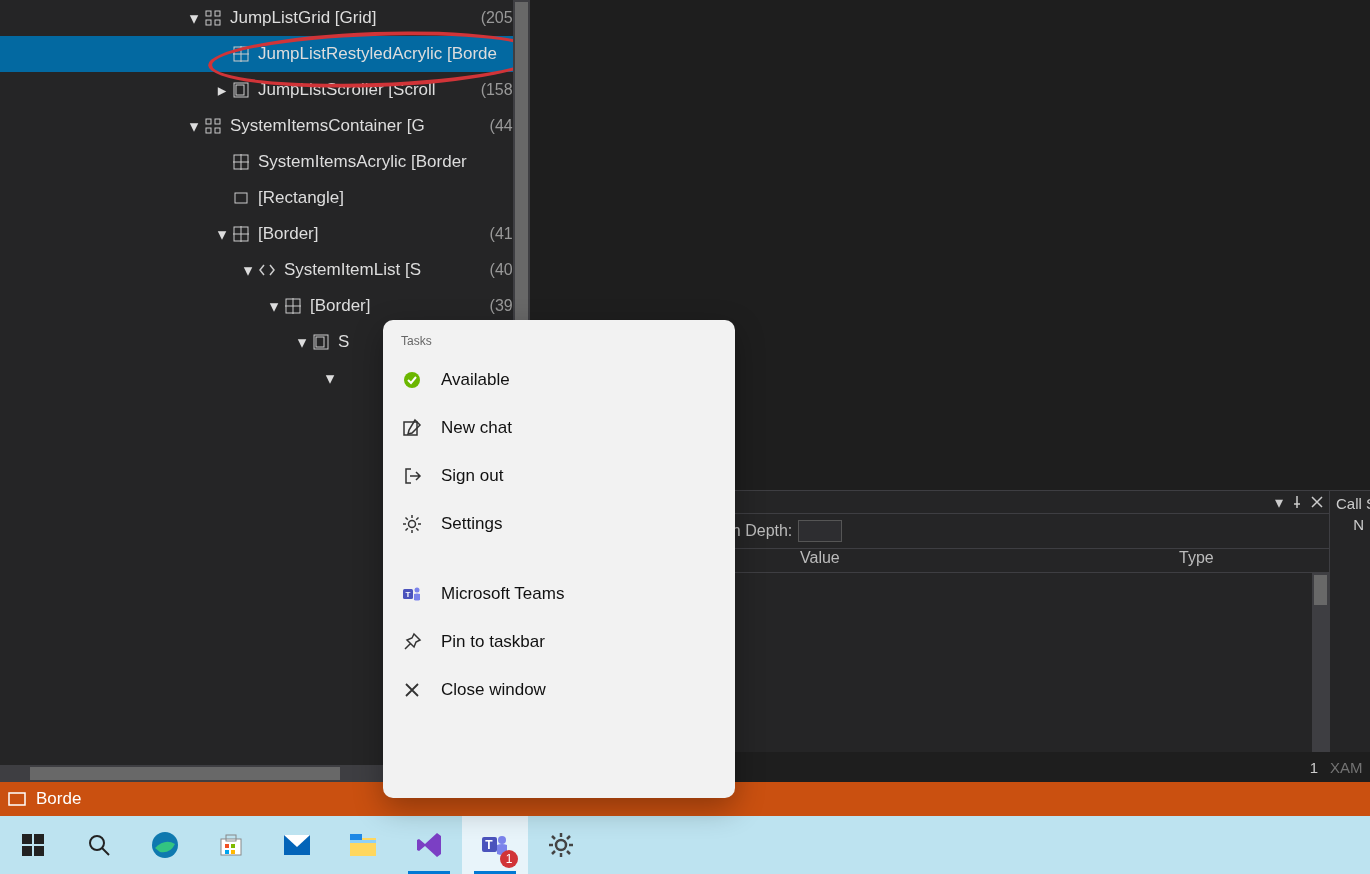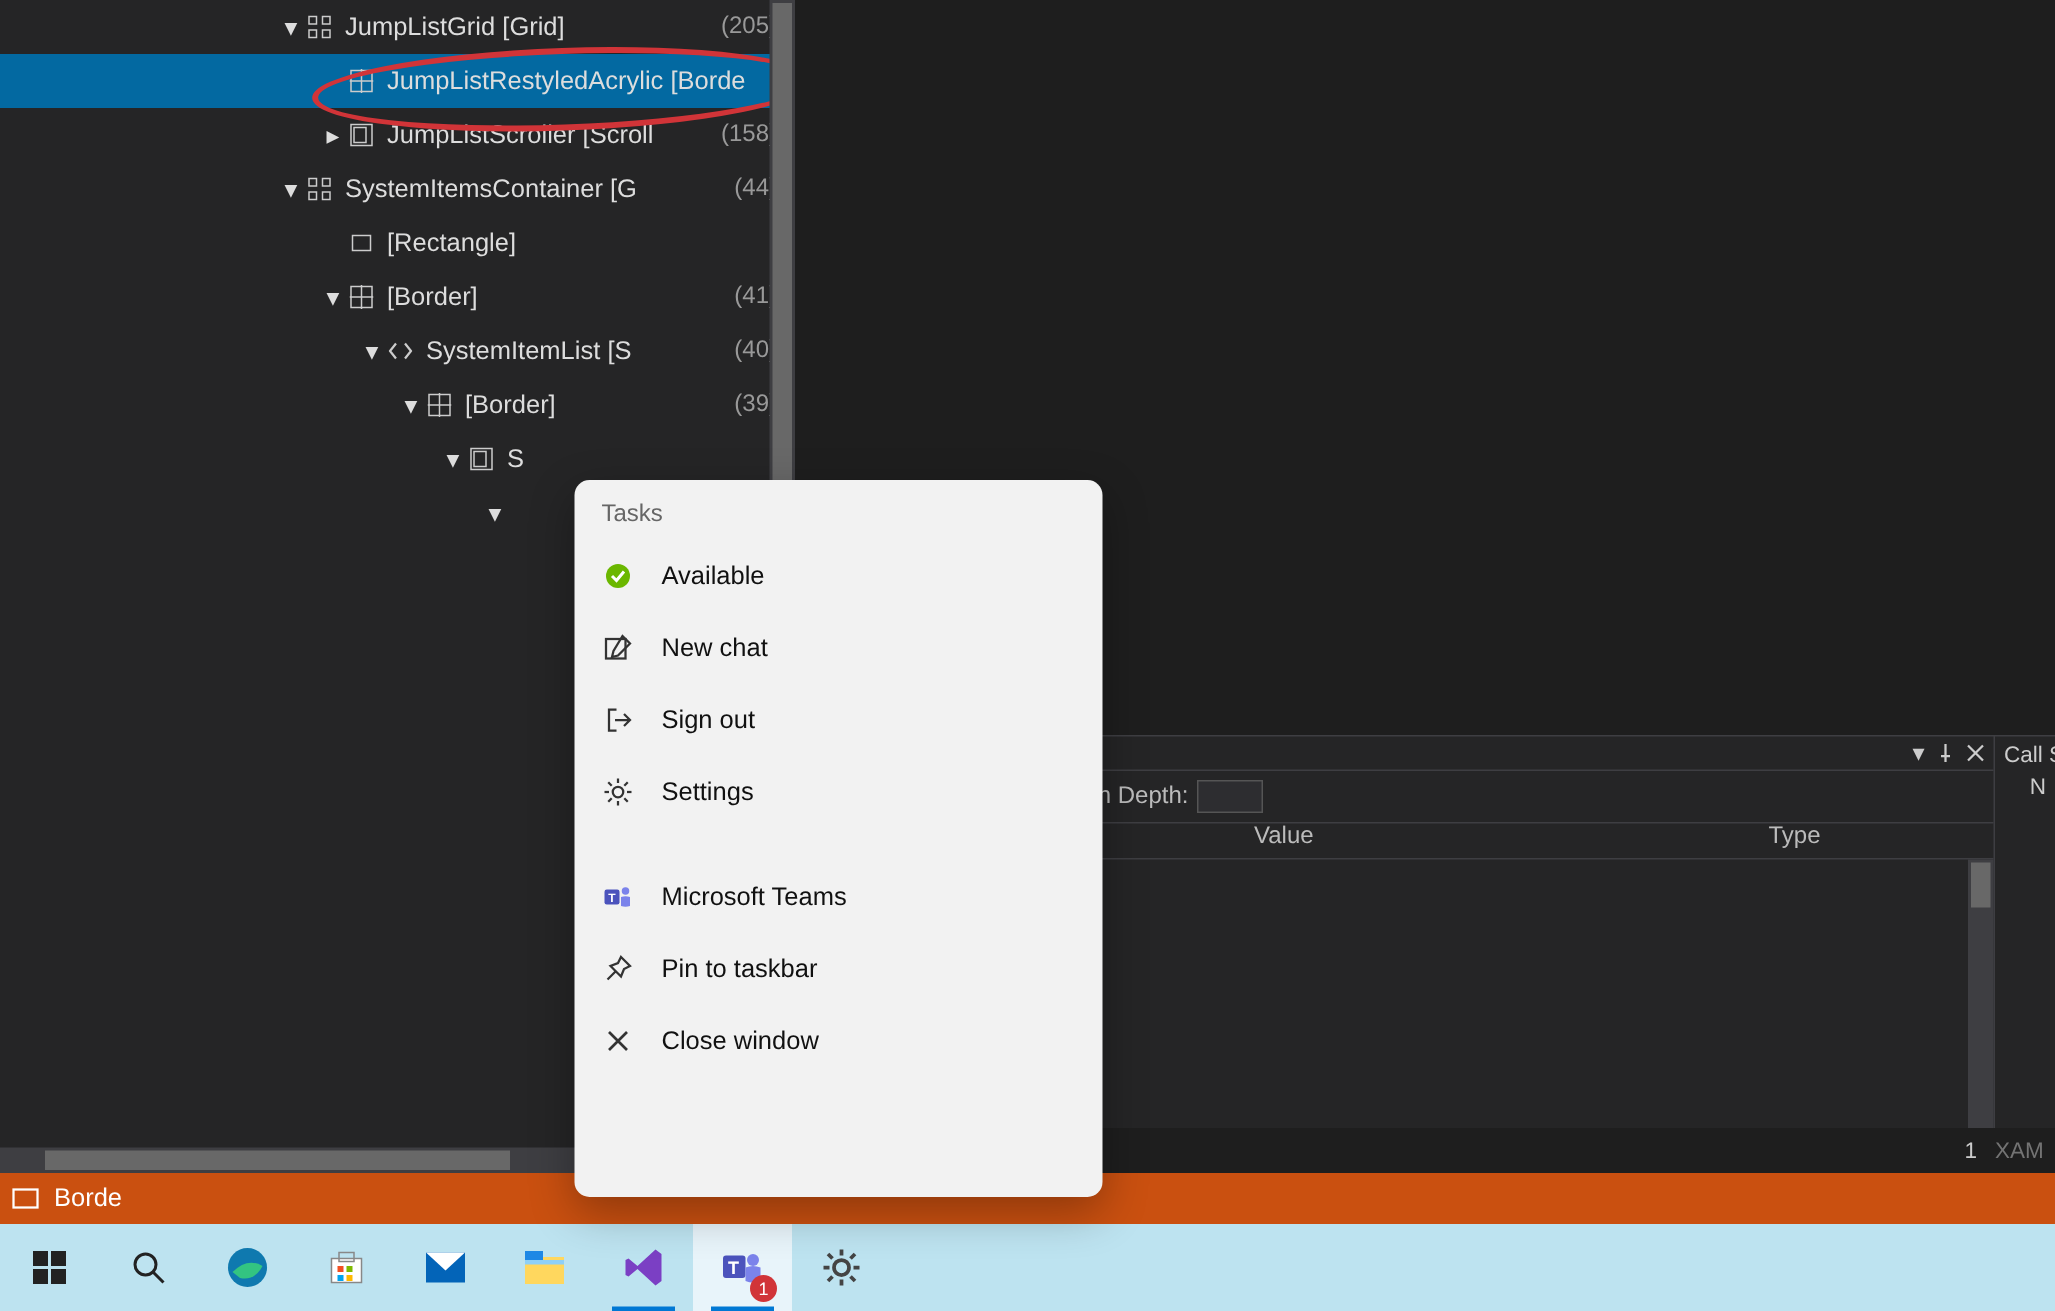--- a/index.html
+++ b/index.html
@@ -30,21 +30,21 @@
 .tool-windows { position: absolute; left: 0; right: 0; bottom: 30px; top: 490px; display: flex; }
 .autos { flex: 1; border-top: 1px solid #3e3e42; border-right: 1px solid #3e3e42; background: #252526; position: relative; }
 .autos .titlebar { display: flex; justify-content: flex-end; align-items: center; height: 22px; gap: 8px; padding-right: 6px; color: #ccc; }
 .autos .toolbar { display: flex; align-items: center; height: 36px; gap: 10px; padding: 0 8px; color: #bbb; font-size: 16px; border-top: 1px solid #3e3e42; border-bottom: 1px solid #3e3e42; }
 .autos .toolbar .searchy { margin-left: 62px; display: inline-flex; align-items: center; gap: 4px; }
 .autos .toolbar .navarrows { display: inline-flex; gap: 8px; color: #777; }
 .autos .toolbar .depth { display: inline-flex; align-items: center; gap: 6px; }
 .autos .toolbar .depth .combo { width: 44px; height: 22px; border: 1px solid #555; background: #2d2d30; }
 .autos .headers { display: flex; height: 24px; font-size: 16px; color: #bbb; border-bottom: 1px solid #3e3e42; }
 .autos .headers .h-name { width: 270px; padding-left: 8px; }
-.autos .headers .h-value { flex: 1; margin-left: 36px; }
+.autos .headers .h-value { flex: 1; }
 .autos .headers .h-type { width: 150px; }
 .autos .body-scroll { position: absolute; right: 0; top: 82px; width: 17px; bottom: 0; background: #3e3e42; }
 .autos .body-scroll .thumb2 { position: absolute; left: 2px; width: 13px; top: 2px; height: 30px; background: #686868; }
 
 .callstack { width: 40px; border-top: 1px solid #3e3e42; background: #252526; color: #ccc; padding: 4px 6px; font-size: 15px; white-space: nowrap; overflow: hidden; }
 .callstack .line2 { text-align: right; margin-top: 4px; }
 
 .tabstrip-bottom { position: absolute; left: 0; right: 42px; bottom: 0; height: 30px; display: flex; justify-content: flex-end; align-items: center; padding-right: 10px; color: #ccc; font-size: 15px; }
 .tabstrip-right { position: absolute; right: 0; bottom: 0; height: 30px; width: 40px; display: flex; align-items: center; color: #737373; font-size: 15px; }
 
@@ -54,21 +54,21 @@
 
 .taskbar { position: absolute; left: 0; right: 0; bottom: 0; height: 58px; background: #bde3f0; display: flex; align-items: center; }
 .taskbar .tbtn { width: 66px; height: 58px; display: flex; align-items: center; justify-content: center; position: relative; }
 .taskbar .tbtn.active { background: #e8f4fa; }
 .taskbar .tbtn .underline { position: absolute; bottom: 0; left: 12px; right: 12px; height: 3px; background: #0078d4; display: none; }
 .taskbar .tbtn.running .underline { display: block; }
 .taskbar .badge { position: absolute; bottom: 6px; right: 10px; width: 18px; height: 18px; border-radius: 50%; background: #d13438; color: #fff; font-size: 12px; display: flex; align-items: center; justify-content: center; }
 
 
 .jumplist { position: absolute; left: 383px; top: 320px; width: 352px; height: 478px; background: #f2f2f2; border-radius: 10px; box-shadow: 0 10px 30px rgba(0,0,0,.3); color: #111; }
-.jumplist .section-label { padding: 14px 18px 8px; color: #666; font-size: 16px; }
+.jumplist .section-label { padding: 14px 18px 8px; color: #666; font-size: 12px; }
 .jumplist .item { display: flex; align-items: center; height: 48px; padding: 0 18px; gap: 18px; font-size: 17px; }
 .jumplist .item .jicon { width: 22px; display: flex; justify-content: center; }
 .jumplist .divider { height: 22px; }
 
 
 .ind0 { padding-left: 186px; }
 .ind1 { padding-left: 214px; }
 .ind2 { padding-left: 240px; }
 .ind3 { padding-left: 266px; }
 .ind4 { padding-left: 294px; }
@@ -130,20 +130,31 @@
               <rect x="1" y="1" width="5" height="5" fill="none" stroke="#ccc"></rect>
               <rect x="10" y="1" width="5" height="5" fill="none" stroke="#ccc"></rect>
               <rect x="1" y="10" width="5" height="5" fill="none" stroke="#ccc"></rect>
               <rect x="10" y="10" width="5" height="5" fill="none" stroke="#ccc"></rect>
             </svg>
         </span>
         <span class="label">SystemItemsContainer [G</span>
         <span class="count">(44)</span>
       </div>
 
+      <div class="tree-row ind1">
+        <span class="expander"></span>
+        <span class="ticon">
+          <svg width="16" height="16">
+              <rect x="1" y="1" width="14" height="14" fill="none" stroke="#ccc"></rect>
+              <line x1="8" y1="0" x2="8" y2="16" stroke="#ccc"></line>
+              <line x1="0" y1="8" x2="16" y2="8" stroke="#ccc"></line>
+            </svg>
+        </span>
+        <span class="label">SystemItemsAcrylic [Border</span>
+      </div>
 
       <div class="tree-row ind1">
         <span class="expander"></span>
         <span class="ticon">
           <svg width="16" height="16">
               <rect x="2" y="3" width="12" height="10" fill="none" stroke="#ccc"></rect>
             </svg>
         </span>
         <span class="label">[Rectangle]</span>
       </div>

